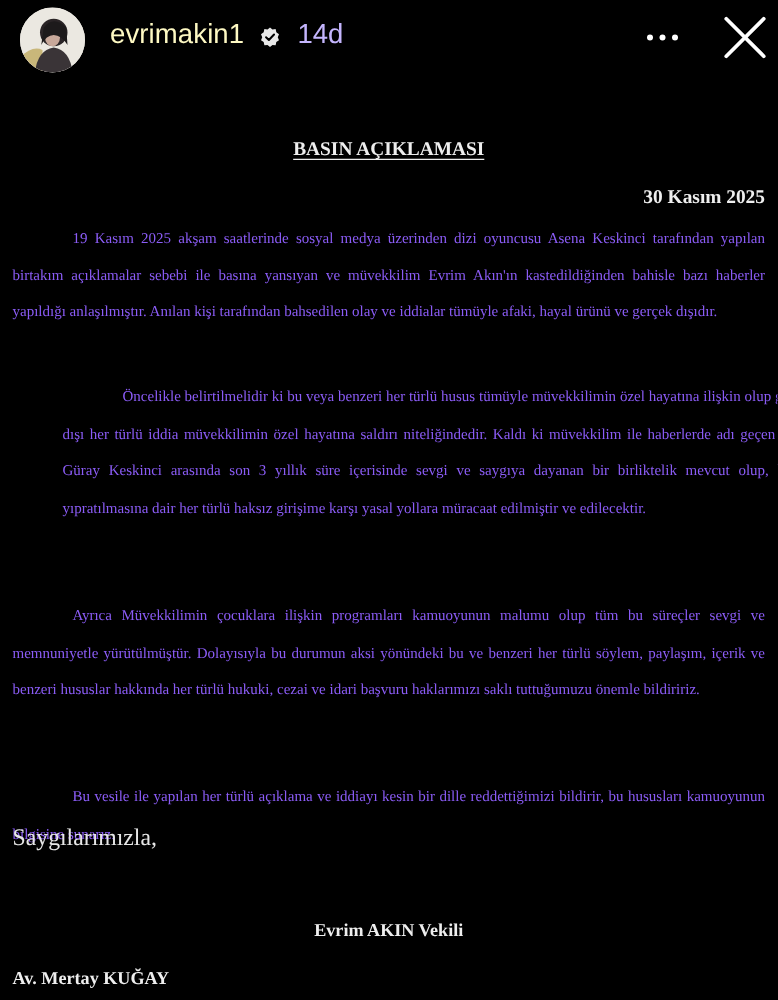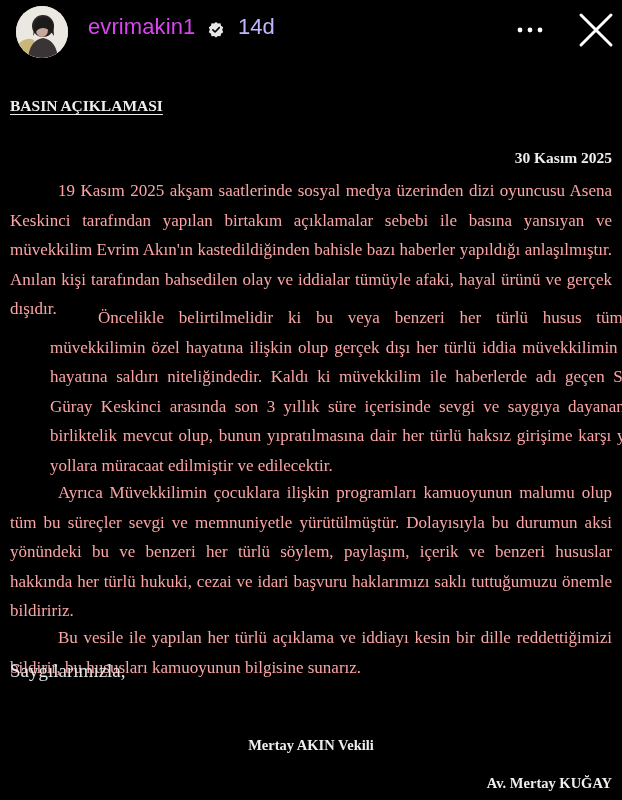--- a/index.html
+++ b/index.html
@@ -17,21 +17,21 @@
     .avatar {
       position: absolute; left: 16px; top: 6px;
       width: 52px; height: 52px; border-radius: 50%;
       background: #e9e6df;
       overflow: hidden;
     }
     .avatar svg { width: 52px; height: 52px; display: block; }
     .username {
       position: absolute; left: 88px; top: 14px;
       font-family: "Liberation Sans", sans-serif;
-      font-size: 22px; color: #d946ef; letter-spacing: 0.1px;
+      font-size: 22px; color: #fef9c3; letter-spacing: 0.1px;
     }
     .verified {
       position: absolute; left: 207px; top: 21px;
       width: 18px; height: 18px;
     }
     .time {
       position: absolute; left: 238px; top: 14px;
       font-family: "Liberation Sans", sans-serif;
       font-size: 22px; color: #c4b5fd;
     }
@@ -43,49 +43,50 @@
       position: absolute; left: 578px; top: 12px;
       width: 36px; height: 36px; cursor: pointer;
     }
 
     .doc {
       position: absolute; left: 10px; top: 0; width: 602px;
       font-family: "Liberation Serif", serif;
       color: #eeeeee;
     }
     .title {
-      position: absolute; left: 0; top: 97px; width: 602px;
+      position: absolute; left: 0; top: 111px; width: 602px;
+      text-align: center;
       font-weight: bold; font-size: 15.5px;
     }
     .title span { text-decoration: underline; text-underline-offset: 3px; }
     .date {
       position: absolute; right: 0; top: 149px;
       font-weight: bold; font-size: 15.5px;
     }
     .para {
       position: absolute; left: 0; width: 602px;
-      font-size: 17px; line-height: 29.5px;
+      font-size: 12px; line-height: 29.5px;
       text-align: justify; text-indent: 48px;
-      color: #fca5a5;
+      color: #8b5cf6;
     }
     .p1 { top: 176px; }
     .p2 { top: 303px; margin-left: 40px; }
     .p3 { top: 478px; }
     .p4 { top: 579px; margin-top: 44px; }
     .closing {
       position: absolute; left: 0; top: 660px;
       font-size: 19px; color: #e6e6e6;
     }
     .sign1 {
       position: absolute; left: 0; width: 602px; top: 737px;
       text-align: center; font-weight: bold; font-size: 14.5px;
     }
     .sign2 {
       position: absolute; left: 0; width: 602px; top: 775px;
-      text-align: right; font-weight: bold; font-size: 14.5px;
+      text-align: left; font-weight: bold; font-size: 14.5px;
     }
   </style>
 </head>
 <body>
 
 <div class="header">
   <div class="avatar">
     <svg viewBox="0 0 52 52">
       <rect width="52" height="52" fill="#ebe8e1"></rect>
       <path d="M0 40 Q10 30 18 34 L18 52 L0 52 Z" fill="#c9b77a"></path>
@@ -117,15 +118,15 @@
     <span>BASIN AÇIKLAMASI</span>
   </div>
   <div class="date">30 Kasım 2025</div>
 
   <p class="para p1">19 Kasım 2025 akşam saatlerinde sosyal medya üzerinden dizi oyuncusu Asena Keskinci tarafından yapılan birtakım açıklamalar sebebi ile basına yansıyan ve müvekkilim Evrim Akın'ın kastedildiğinden bahisle bazı haberler yapıldığı anlaşılmıştır. Anılan kişi tarafından bahsedilen olay ve iddialar tümüyle afaki, hayal ürünü ve gerçek dışıdır.</p>
   <p class="para p2">Öncelikle belirtilmelidir ki bu veya benzeri her türlü husus tümüyle müvekkilimin özel hayatına ilişkin olup gerçek dışı her türlü iddia müvekkilimin özel hayatına saldırı niteliğindedir. Kaldı ki müvekkilim ile haberlerde adı geçen Sayın Güray Keskinci arasında son 3 yıllık süre içerisinde sevgi ve saygıya dayanan bir birliktelik mevcut olup, bunun yıpratılmasına dair her türlü haksız girişime karşı yasal yollara müracaat edilmiştir ve edilecektir.</p>
   <p class="para p3">Ayrıca Müvekkilimin çocuklara ilişkin programları kamuoyunun malumu olup tüm bu süreçler sevgi ve memnuniyetle yürütülmüştür. Dolayısıyla bu durumun aksi yönündeki bu ve benzeri her türlü söylem, paylaşım, içerik ve benzeri hususlar hakkında her türlü hukuki, cezai ve idari başvuru haklarımızı saklı tuttuğumuzu önemle bildiririz.</p>
   <p class="para p4">Bu vesile ile yapılan her türlü açıklama ve iddiayı kesin bir dille reddettiğimizi bildirir, bu hususları kamuoyunun bilgisine sunarız.</p>
 
   <div class="closing">Saygılarımızla,</div>
-  <div class="sign1">Mertay AKIN Vekili</div>
+  <div class="sign1">Evrim AKIN Vekili</div>
   <div class="sign2">Av. Mertay KUĞAY</div>
 </div>
 
 </body></html>

